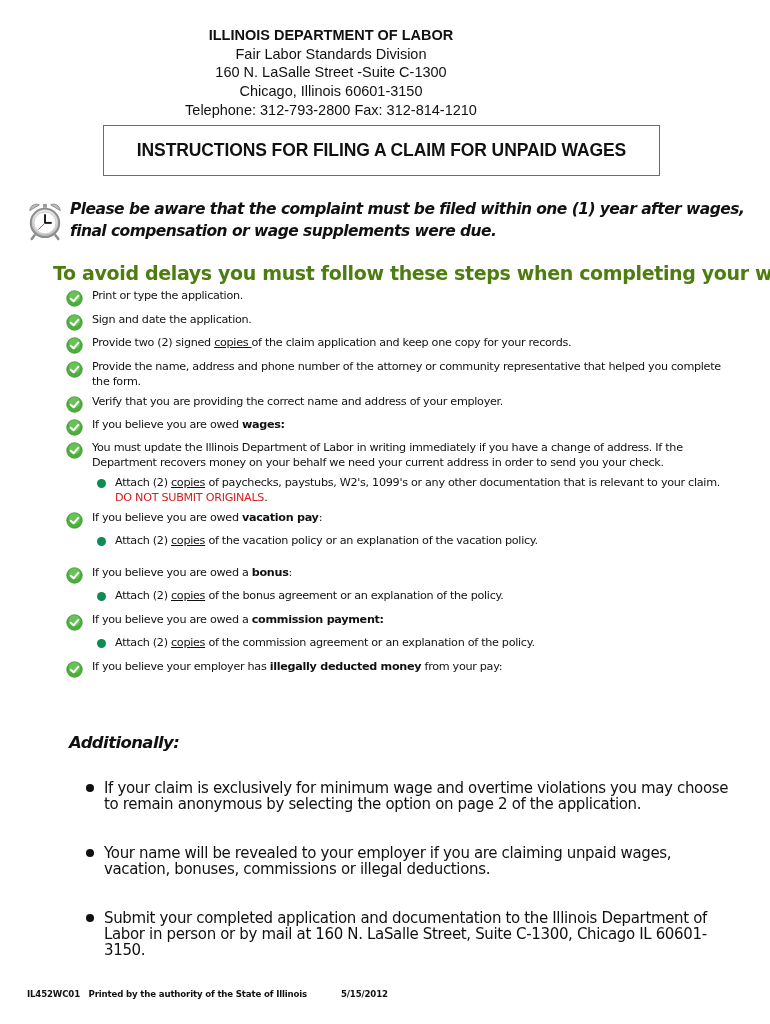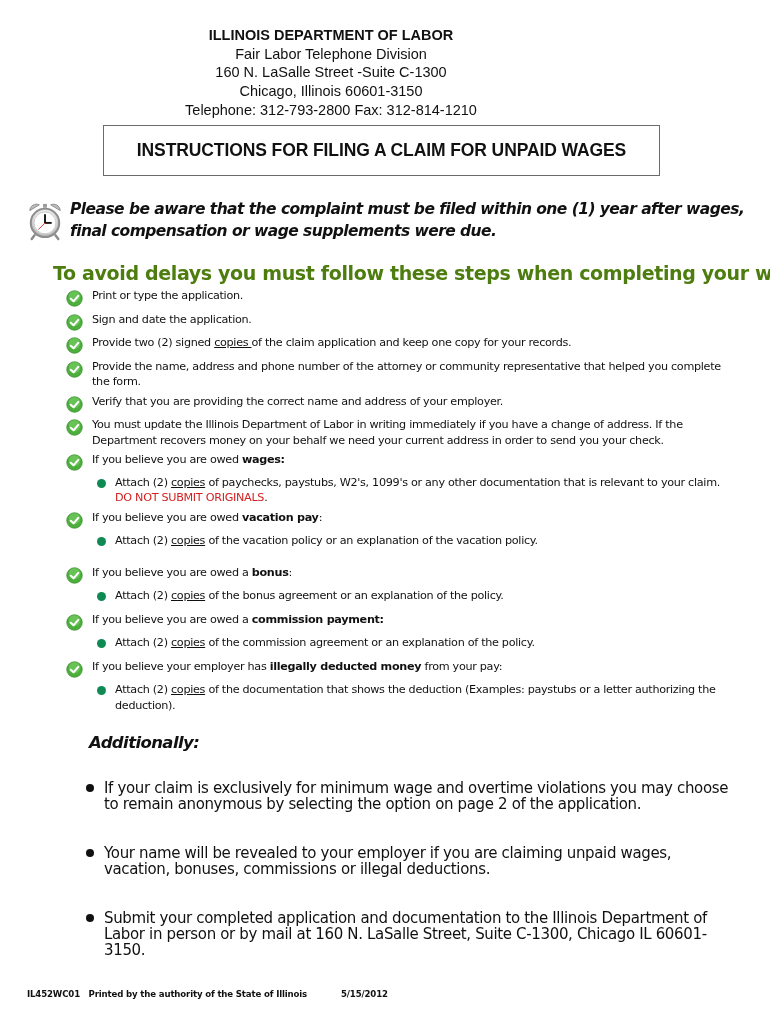--- a/index.html
+++ b/index.html
@@ -17,34 +17,34 @@
   .steps-heading { position: absolute; left: 53px; top: 262px; font-family: "DejaVu Sans", sans-serif; font-weight: bold; font-size: 19px; letter-spacing: -0.35px; color: #4d7c0f; white-space: nowrap; }
 
   .steps { position: absolute; left: 66px; top: 288px; width: 660px; }
   .step { position: relative; padding-left: 26px; font-family: "DejaVu Sans", sans-serif; font-size: 11.2px; line-height: 15.5px; letter-spacing: -0.3px; color: #111; }
   .step .chk { position: absolute; left: 0; top: 2px; width: 17px; height: 17px; }
   .sub { position: relative; padding-left: 49px; font-family: "DejaVu Sans", sans-serif; font-size: 11.2px; line-height: 15.5px; letter-spacing: -0.3px; color: #111; }
   .sub .dot { position: absolute; left: 31px; top: 4px; width: 9px; height: 9px; border-radius: 50%; background: #0f8a54; }
   .red { color: #d21f1f; }
   u { text-underline-offset: 1px; }
 
-  .additionally { position: absolute; left: 69px; top: 733px; font-family: "DejaVu Sans", sans-serif; font-style: italic; font-weight: bold; font-size: 16.5px; letter-spacing: -0.6px; color: #111; margin-left: 20px; }
+  .additionally { position: absolute; left: 69px; top: 733px; font-family: "DejaVu Sans", sans-serif; font-style: italic; font-weight: bold; font-size: 16.5px; letter-spacing: -0.6px; color: #111; }
 
   .add-item { position: absolute; left: 84px; width: 630px; padding-left: 20px; font-family: "DejaVu Sans", sans-serif; font-size: 15px; line-height: 16px; letter-spacing: -0.35px; color: #111; }
   .add-item .bdot { position: absolute; left: 2px; top: 4px; width: 8px; height: 8px; border-radius: 50%; background: #111; }
 
   .footer { position: absolute; left: 27px; top: 989px; font-family: "DejaVu Sans", sans-serif; font-weight: bold; font-size: 8.6px; letter-spacing: -0.15px; color: #111; white-space: nowrap; }
   .footer .date { position: absolute; left: 314px; top: 0; }
 </style>
 </head>
 <body>
 
 <div class="header">
   <div class="org">ILLINOIS DEPARTMENT OF LABOR</div>
-  <div>Fair Labor Telephone Division</div>
+  <div>Fair Labor Standards Division</div>
   <div>160 N. LaSalle Street  -Suite C-1300</div>
   <div>Chicago, Illinois 60601-3150</div>
   <div>Telephone: 312-793-2800 Fax: 312-814-1210</div>
 </div>
 
 <div class="title-box">
   <span>INSTRUCTIONS FOR FILING A CLAIM FOR UNPAID WAGES</span>
 </div>
 
 <div class="warning">
@@ -112,37 +112,37 @@
 
   <div class="step" style="margin-bottom:8px;">
     <svg class="chk" viewBox="0 0 18 18">
         <circle cx="9" cy="9" r="8.2" fill="#4caf3c" stroke="#3b8f2e" stroke-width="0.8"></circle>
         <circle cx="9" cy="7" r="6" fill="#7fd16a" opacity="0.55"></circle>
         <path d="M5 9.3 L8 12 L13 6.2" fill="none" stroke="#fff" stroke-width="2.2" stroke-linecap="round" stroke-linejoin="round"></path>
       </svg>
     <span>Verify that you are providing the correct name and address of your employer.</span>
   </div>
 
+  <div class="step" style="margin-bottom:7px;">
+    <svg class="chk" viewBox="0 0 18 18">
+        <circle cx="9" cy="9" r="8.2" fill="#4caf3c" stroke="#3b8f2e" stroke-width="0.8"></circle>
+        <circle cx="9" cy="7" r="6" fill="#7fd16a" opacity="0.55"></circle>
+        <path d="M5 9.3 L8 12 L13 6.2" fill="none" stroke="#fff" stroke-width="2.2" stroke-linecap="round" stroke-linejoin="round"></path>
+      </svg>
+    <span>If you believe you are owed </span><b>wages:</b><span></span>
+  </div>
+
   <div class="step" style="margin-bottom:4px;">
     <svg class="chk" viewBox="0 0 18 18">
         <circle cx="9" cy="9" r="8.2" fill="#4caf3c" stroke="#3b8f2e" stroke-width="0.8"></circle>
         <circle cx="9" cy="7" r="6" fill="#7fd16a" opacity="0.55"></circle>
         <path d="M5 9.3 L8 12 L13 6.2" fill="none" stroke="#fff" stroke-width="2.2" stroke-linecap="round" stroke-linejoin="round"></path>
       </svg>
     <span>You must update the Illinois Department of Labor in writing immediately if you have a change of address.  If the Department recovers money on your behalf we need your current address in order to send you your check.</span>
   </div>
-
-  <div class="step" style="margin-bottom:7px;">
-    <svg class="chk" viewBox="0 0 18 18">
-        <circle cx="9" cy="9" r="8.2" fill="#4caf3c" stroke="#3b8f2e" stroke-width="0.8"></circle>
-        <circle cx="9" cy="7" r="6" fill="#7fd16a" opacity="0.55"></circle>
-        <path d="M5 9.3 L8 12 L13 6.2" fill="none" stroke="#fff" stroke-width="2.2" stroke-linecap="round" stroke-linejoin="round"></path>
-      </svg>
-    <span>If you believe you are owed </span><b>wages:</b><span></span>
-  </div>
   <div class="sub" style="margin-bottom:4px;">
     <span class="dot"></span>
     <span>Attach (2) </span><u>copies</u><span> of paychecks, paystubs, W2's, 1099's or any other documentation that is relevant to your claim.</span><br><span class="red">DO NOT SUBMIT ORIGINALS</span><span>.</span>
   </div>
 
   <div class="step" style="margin-bottom:8px;">
     <svg class="chk" viewBox="0 0 18 18">
         <circle cx="9" cy="9" r="8.2" fill="#4caf3c" stroke="#3b8f2e" stroke-width="0.8"></circle>
         <circle cx="9" cy="7" r="6" fill="#7fd16a" opacity="0.55"></circle>
         <path d="M5 9.3 L8 12 L13 6.2" fill="none" stroke="#fff" stroke-width="2.2" stroke-linecap="round" stroke-linejoin="round"></path>
@@ -180,24 +180,20 @@
     <span>Attach (2) </span><u>copies</u><span> of the commission agreement or an explanation of the policy.</span>
   </div>
 
   <div class="step" style="margin-bottom:8px;">
     <svg class="chk" viewBox="0 0 18 18">
         <circle cx="9" cy="9" r="8.2" fill="#4caf3c" stroke="#3b8f2e" stroke-width="0.8"></circle>
         <circle cx="9" cy="7" r="6" fill="#7fd16a" opacity="0.55"></circle>
         <path d="M5 9.3 L8 12 L13 6.2" fill="none" stroke="#fff" stroke-width="2.2" stroke-linecap="round" stroke-linejoin="round"></path>
       </svg>
     <span>If you believe your employer has </span><b>illegally deducted money</b><span> from your pay:</span>
-  </div>
-  <div class="sub">
-    <span class="dot"></span>
-    <span>Attach (2) </span><u>copies</u><span> of the documentation that shows the deduction (Examples: paystubs or a letter authorizing the deduction).</span>
   </div>
 </div>
 
 <div class="additionally">Additionally:</div>
 
 <div class="add-item" style="top:780px;">
   <span class="bdot"></span>
   <span>If your claim is exclusively for minimum wage and overtime violations you may choose to remain anonymous by selecting the option on page 2 of the application.</span>
 </div>
 <div class="add-item" style="top:845px;">

